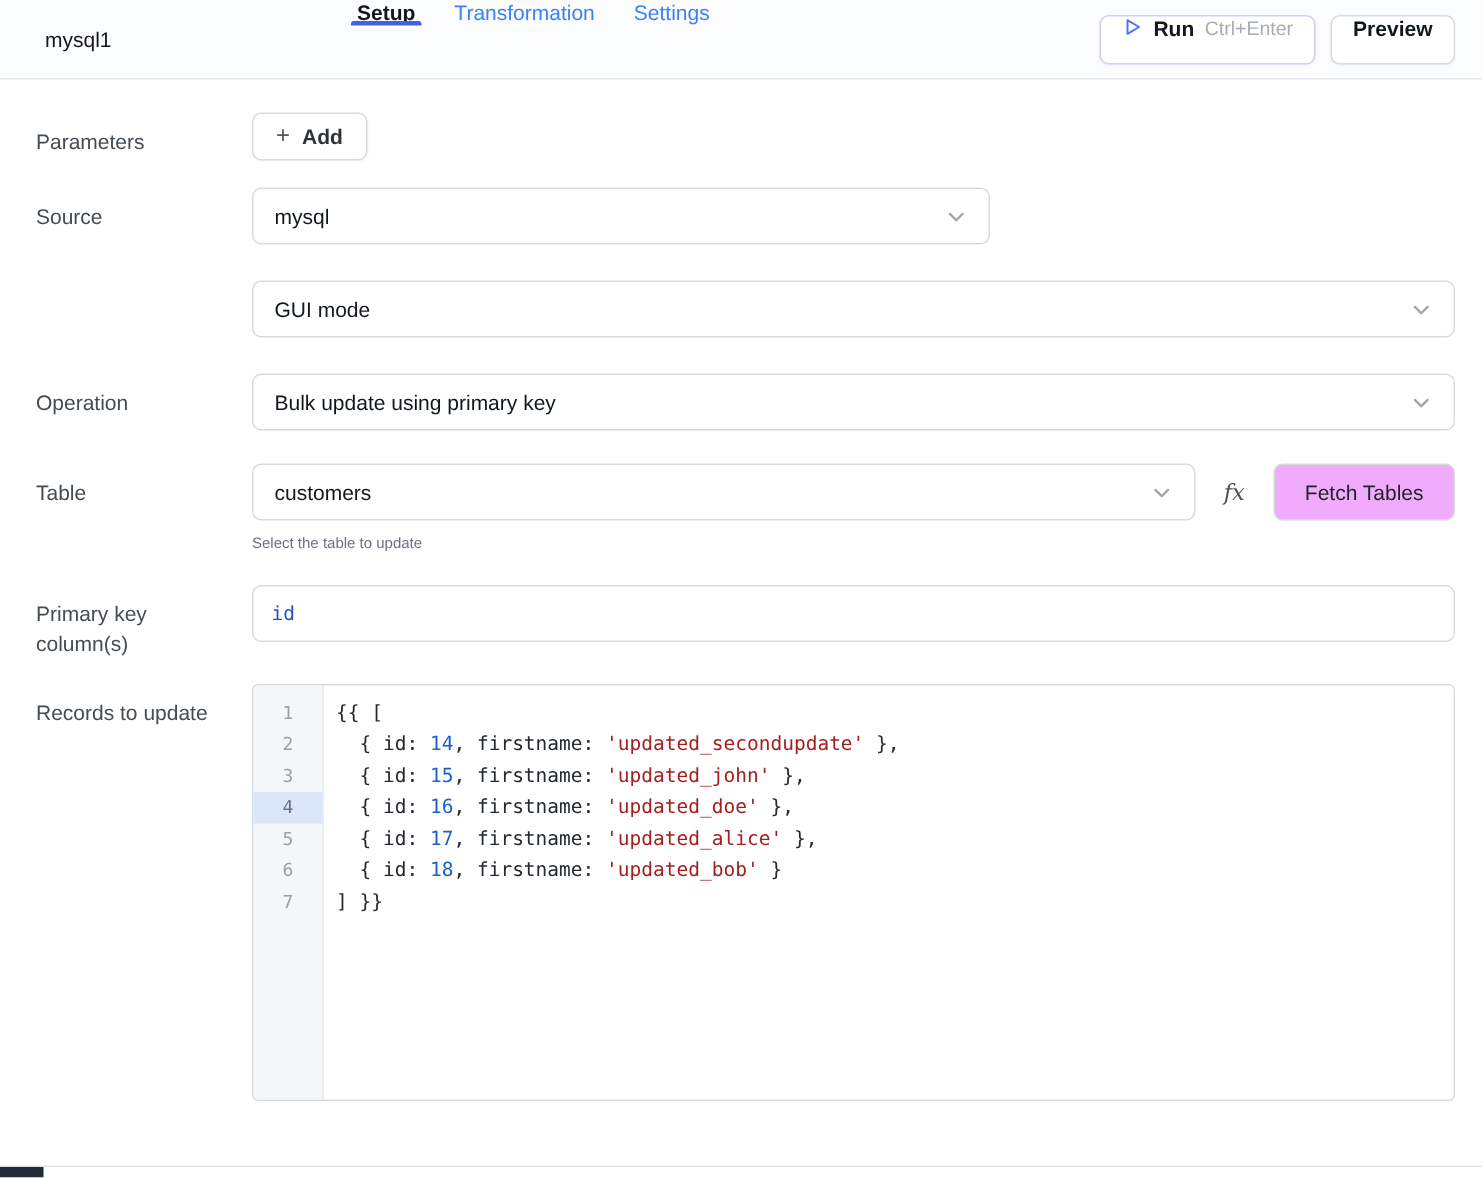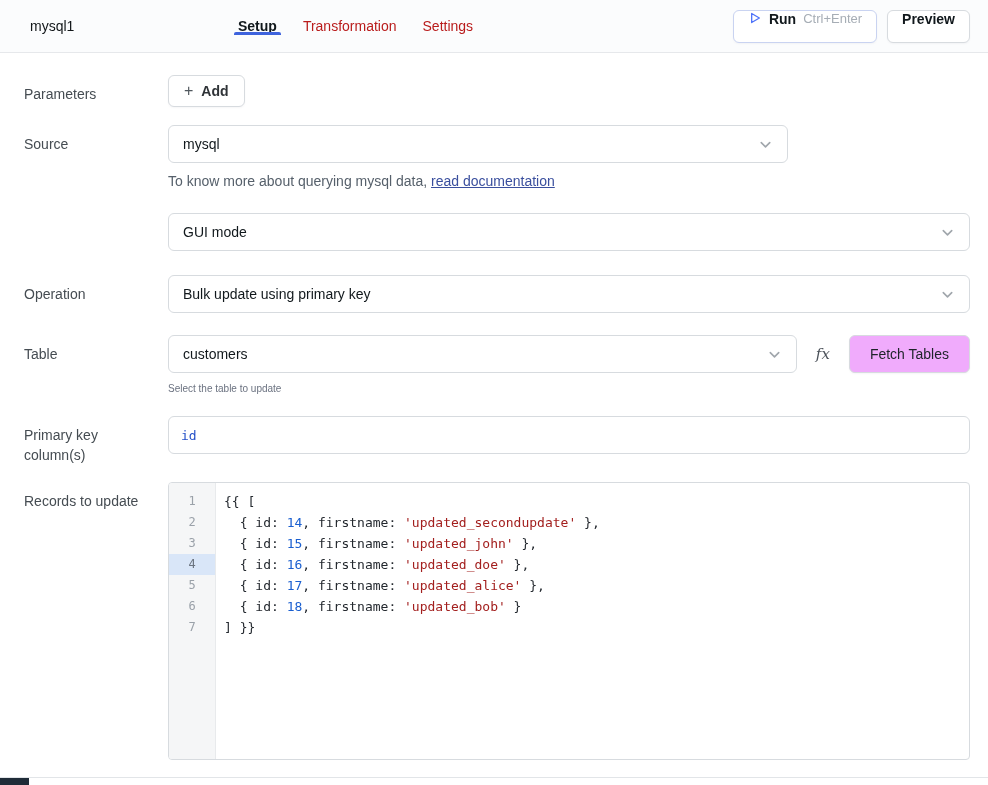--- a/index.html
+++ b/index.html
@@ -15,24 +15,24 @@
   
   .header {
     height: 53px;
     background: #fbfcfd;
     border-bottom: 1px solid #e6e8eb;
     display: flex;
     align-items: center;
     padding: 0 18px 0 30px;
   }
   .header-title { width: 208px; font-weight: 500; color: #121619; }
-  .tabs { display: flex; gap: 26px; height: 100%; align-items: center; }
+  .tabs { display: flex; gap: 26px; height: 100%; align-items: flex-start; }
   .tab {
     display: flex; align-items: center;
-    color: #b91c1c; position: relative; cursor: pointer;
+    color: #3b82f6; position: relative; cursor: pointer;
   }
   .tab.active { color: #11181c; font-weight: 600; }
   .tab.active::after {
     content: ""; position: absolute; left: -4px; right: -4px; bottom: -1px;
     height: 3px; background: #3e63dd; border-radius: 2px 2px 0 0;
   }
   .header-actions { margin-left: auto; display: flex; gap: 10px; align-items: center; }
   .btn {
     display: inline-flex; align-items: flex-start; gap: 7px;
     border: 1px solid #d7dbdf; background: #fff; border-radius: 6px;
@@ -69,21 +69,21 @@
     font-size: 14px; font-weight: 600; color: #2f3337;
     font-family: "Liberation Sans", sans-serif;
     box-shadow: 0 1px 2px rgba(16,24,40,0.04);
   }
   .plus-icon { font-size: 16px; font-weight: 400; color: #50575e; line-height: 1; }
   .select {
     height: 38px; border: 1px solid #d7dbdf; border-radius: 6px;
     background: #fff; display: flex; align-items: center; justify-content: space-between;
     padding: 0 14px; cursor: pointer; color: #11181c;
   }
-  .source-select { width: 620px; }
+  .source-select { width: 492px; }
   .chevron { display: inline-flex; align-items: center; }
   .help-text { margin-top: 10px; font-size: 14px; color: #56606b; }
   .doc-link { color: #3a4f9e; text-decoration: underline; cursor: pointer; }
   .help-gray { margin-top: 10px; font-size: 10px; color: #6b7280; }
   .table-controls { display: flex; align-items: center; gap: 17px; }
   .table-select { flex: 1; gap: 40px; }
   .fx {
     font-family: "DejaVu Serif", serif; font-style: italic;
     color: #4c525a; font-size: 15px; cursor: pointer; padding: 0 2px;
   }
@@ -170,23 +170,20 @@
 
     <div class="row-label">Source</div>
     <div class="row-content row-source">
       <div class="select source-select">
         <span>mysql</span>
         <span class="chevron">
           <svg width="15" height="15" viewBox="0 0 16 16">
               <path d="M3.5 6 L8 10.5 L12.5 6" fill="none" stroke="#a0a6ac" stroke-width="1.7" stroke-linecap="round" stroke-linejoin="round"></path>
             </svg>
         </span>
-      </div>
-      <div class="help-text">
-        <span>To know more about querying mysql data, </span><a class="doc-link">read documentation</a>
       </div>
     </div>
 
     <div class="row-label"></div>
     <div class="row-content row-mode">
       <div class="select">
         <span>GUI mode</span>
         <span class="chevron">
           <svg width="15" height="15" viewBox="0 0 16 16">
               <path d="M3.5 6 L8 10.5 L12.5 6" fill="none" stroke="#a0a6ac" stroke-width="1.7" stroke-linecap="round" stroke-linejoin="round"></path>

